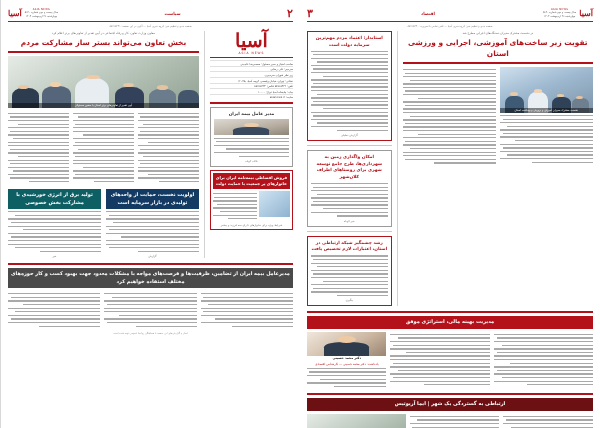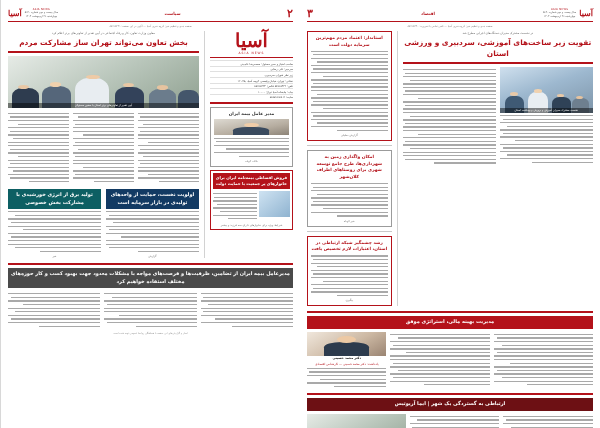--- a/index.html
+++ b/index.html
@@ -103,21 +103,21 @@
       <div class="sec-title">اقتصاد</div>
       <div class="pagenum">۳</div>
     </div>
 
     <div class="tiny" style="text-align:center;color:#888;font-size:2.6px;margin-bottom:3px;">صفحه بندی و تنظیم خبر: گروه خبری آسیا — تلفن تماس با تحریریه: ۸۸۷۶۵۴۳۰</div>
 
     <div class="cols">
 
       <div class="col" style="flex:2.25;">
         <div class="kicker">در نشست مشترک مدیران دستگاه‌های اجرایی مطرح شد</div>
-        <div class="hl red big">تقویت زیر ساخت‌های آموزشی، سردبیری و ورزشی استان</div>
+        <div class="hl red big">تقویت زیر ساخت‌های آموزشی، اجرایی و ورزشی استان</div>
         <div class="bandline"></div>
 
         <div class="cols" style="gap:4px;">
           <div class="col">
             <div class="photo ph-a" style="height:46px;margin-bottom:2px;">
               <div class="people">
                 <div class="person" style="left:6%;width:20%;height:60%;background:#3f5a74;"></div>
                 <div class="head" style="left:11%;bottom:58%;width:8%;height:14%;background:#e8c9a8;"></div>
                 <div class="person" style="left:30%;width:22%;height:72%;background:#e9eef2;"></div>
                 <div class="head" style="left:37%;bottom:70%;width:8%;height:13%;background:#f0d2b0;"></div>
@@ -423,21 +423,21 @@
             </div>
           </div>
           <div class="mini-label">شرایط ویژه برای خانوارهای دارای سه فرزند و بیشتر</div>
         </div>
       </div>
 
       <div class="vrule"></div>
 
       <div class="col" style="flex:2.3;">
         <div class="kicker">معاون وزارت تعاون، کار و رفاه اجتماعی در آیین تقدیر از تعاونی‌های برتر اعلام کرد</div>
-        <div class="hl red big">بخش تعاون می‌تواند تهران ساز مشارکت مردم</div>
+        <div class="hl red big">بخش تعاون می‌تواند بستر ساز مشارکت مردم</div>
         <div class="bandline"></div>
 
         <div class="photo ph-b" style="height:52px;">
           <div class="people" style="height:72%;">
             <div class="person" style="left:2%;width:14%;height:52%;background:#2e3c4f;"></div>
             <div class="head" style="left:5%;bottom:50%;width:6%;height:11%;background:#e9c7a4;"></div>
             <div class="person" style="left:18%;width:15%;height:58%;background:#55667a;"></div>
             <div class="head" style="left:22%;bottom:56%;width:6%;height:11%;background:#f0d0ac;"></div>
             <div class="person" style="left:35%;width:18%;height:78%;background:#e8edf1;"></div>
             <div class="head" style="left:41%;bottom:76%;width:7%;height:12%;background:#eecaa6;"></div>

